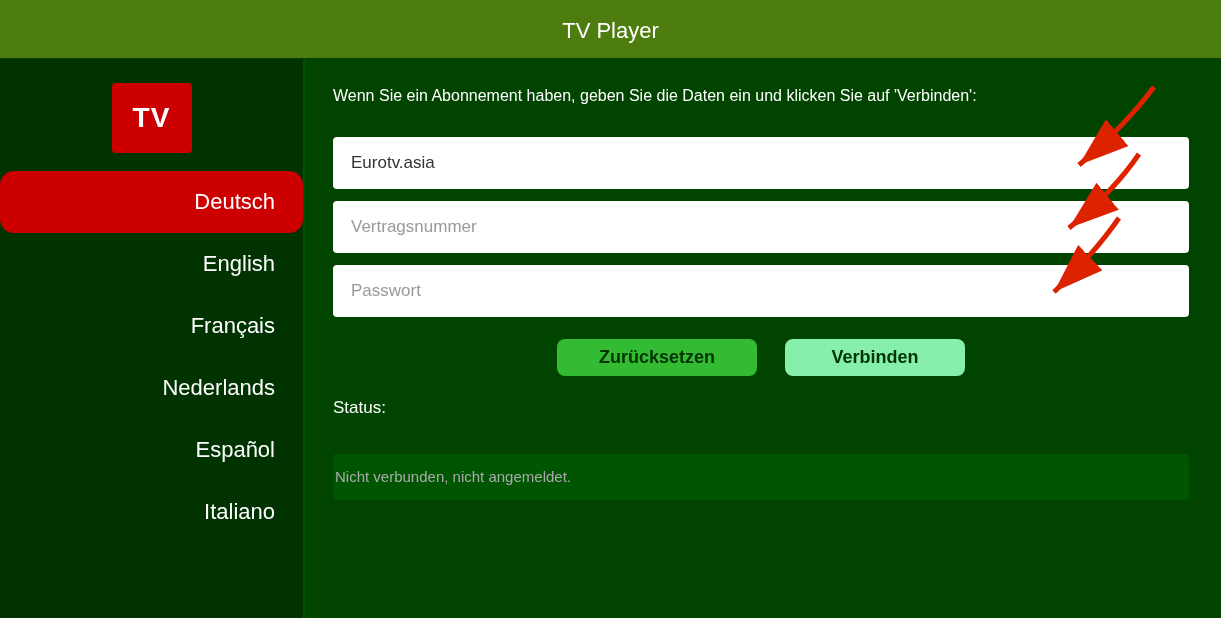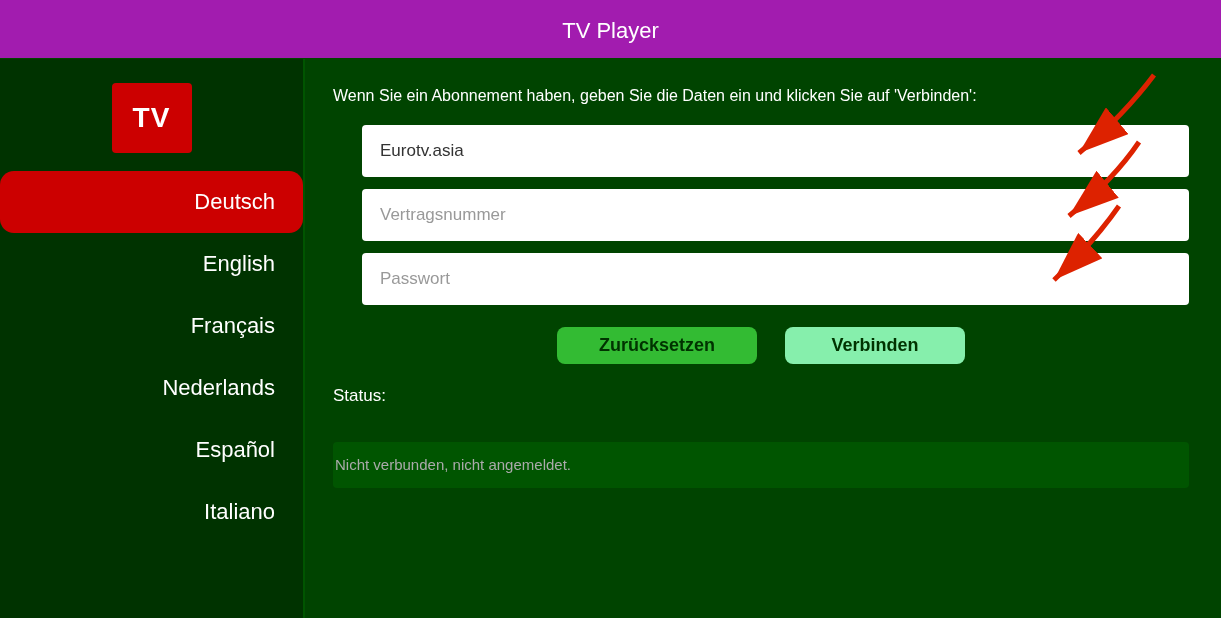--- a/index.html
+++ b/index.html
@@ -23,21 +23,21 @@
       height: 618px;
     }
 
     .title-bar {
       text-align: center;
       padding: 18px 0 14px;
       color: #ffffff;
       font-size: 22px;
       font-weight: 500;
       border-bottom: 1px solid #004400;
-      background-color: #a21caf;
+      background-color: #4d7c0f;
     }
 
     .main-content {
       display: flex;
       flex: 1;
     }
 
     
     .sidebar {
       width: 305px;
@@ -89,21 +89,21 @@
       border-radius: 14px;
     }
 
     
     .main-panel {
       flex: 1;
       background-color: #004400;
       padding: 26px 32px 20px 28px;
       display: flex;
       flex-direction: column;
-      gap: 0;
+      gap: 12px;
     }
 
     .instruction-text {
       color: #ffffff;
       font-size: 16px;
       margin-bottom: 18px;
       line-height: 1.4;
     }
 
     .input-field {
@@ -116,21 +116,20 @@
       color: #333333;
       outline: none;
     }
 
     .input-field::placeholder {
       color: #999999;
     }
 
     .input-wrapper {
       position: relative;
-      margin-left: 29px;
     }
 
     .buttons-row {
       display: flex;
       justify-content: center;
       gap: 28px;
       margin-top: 22px;
     }
 
     .btn {

